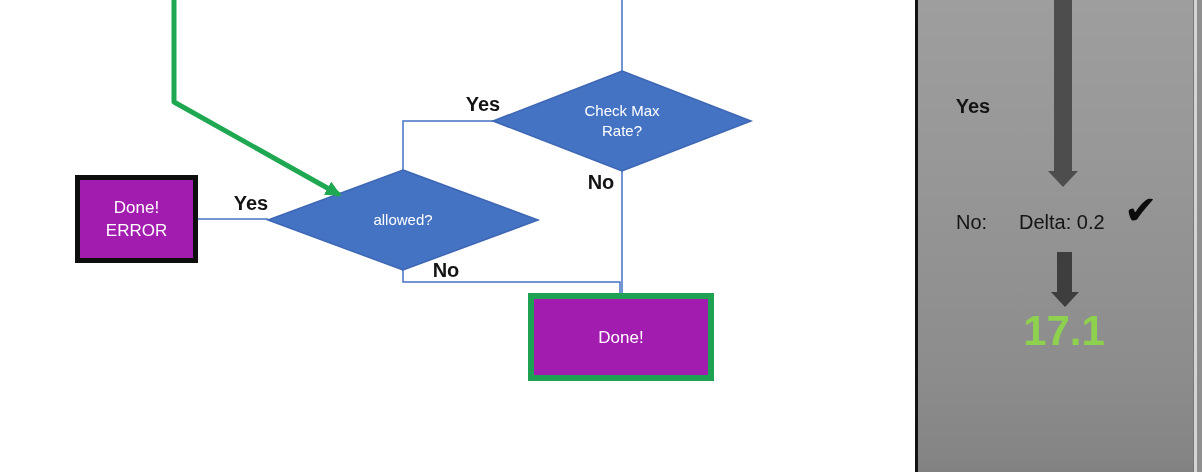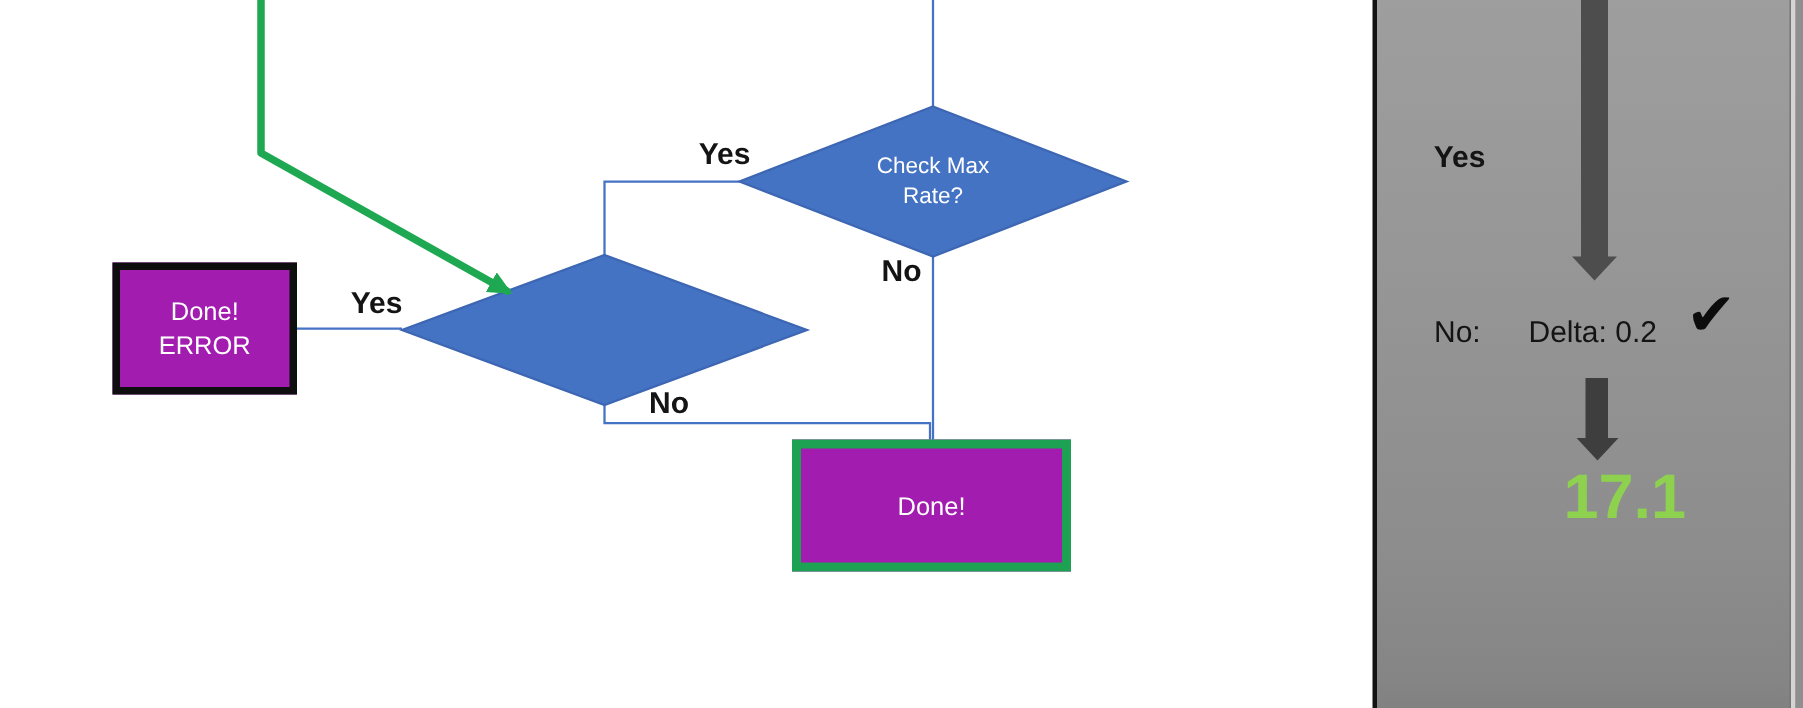--- a/index.html
+++ b/index.html
@@ -41,21 +41,21 @@
     position:absolute;transform:translate(-50%,-50%);
     width:200px;text-align:center;color:#ffffff;
     font-size:15px;line-height:20px;white-space:nowrap;
   }
   .panel-lbl{position:absolute;white-space:nowrap;color:#141414;font-size:20px;}
   .check-mark{
     position:absolute;left:1124px;top:188px;font-size:40px;color:#0c0c0c;
     line-height:44px;
   }
   .result{
-    position:absolute;left:1004px;top:306px;width:120px;text-align:right;
+    position:absolute;left:1004px;top:306px;width:120px;text-align:center;
     font-size:42px;font-weight:bold;color:#8dd14f;line-height:50px;
   }
 </style>
 </head>
 <body>
 
 <div class="stage">
 
   <div class="panel"></div>
   <div class="edge-dark-line"></div>
@@ -96,20 +96,21 @@
   </div>
   <div class="box done-box">
     <div>Done!</div>
   </div>
 
   <div class="diamond-lbl" style="left:622px;top:121px;">
     <div>Check Max</div>
     <div>Rate?</div>
   </div>
   <div class="diamond-lbl" style="left:403px;top:220px;">
+    <div>allowed?</div>
   </div>
 
   <div class="lbl" style="left:483px;top:104px;">Yes</div>
   <div class="lbl" style="left:601px;top:182px;">No</div>
   <div class="lbl" style="left:251px;top:203px;">Yes</div>
   <div class="lbl" style="left:446px;top:270px;">No</div>
 
   <div class="lbl" style="left:973px;top:106px;">Yes</div>
   <div class="panel-lbl" style="left:956px;top:211px;">No:</div>
   <div class="panel-lbl" style="left:1019px;top:211px;">Delta: 0.2</div>

